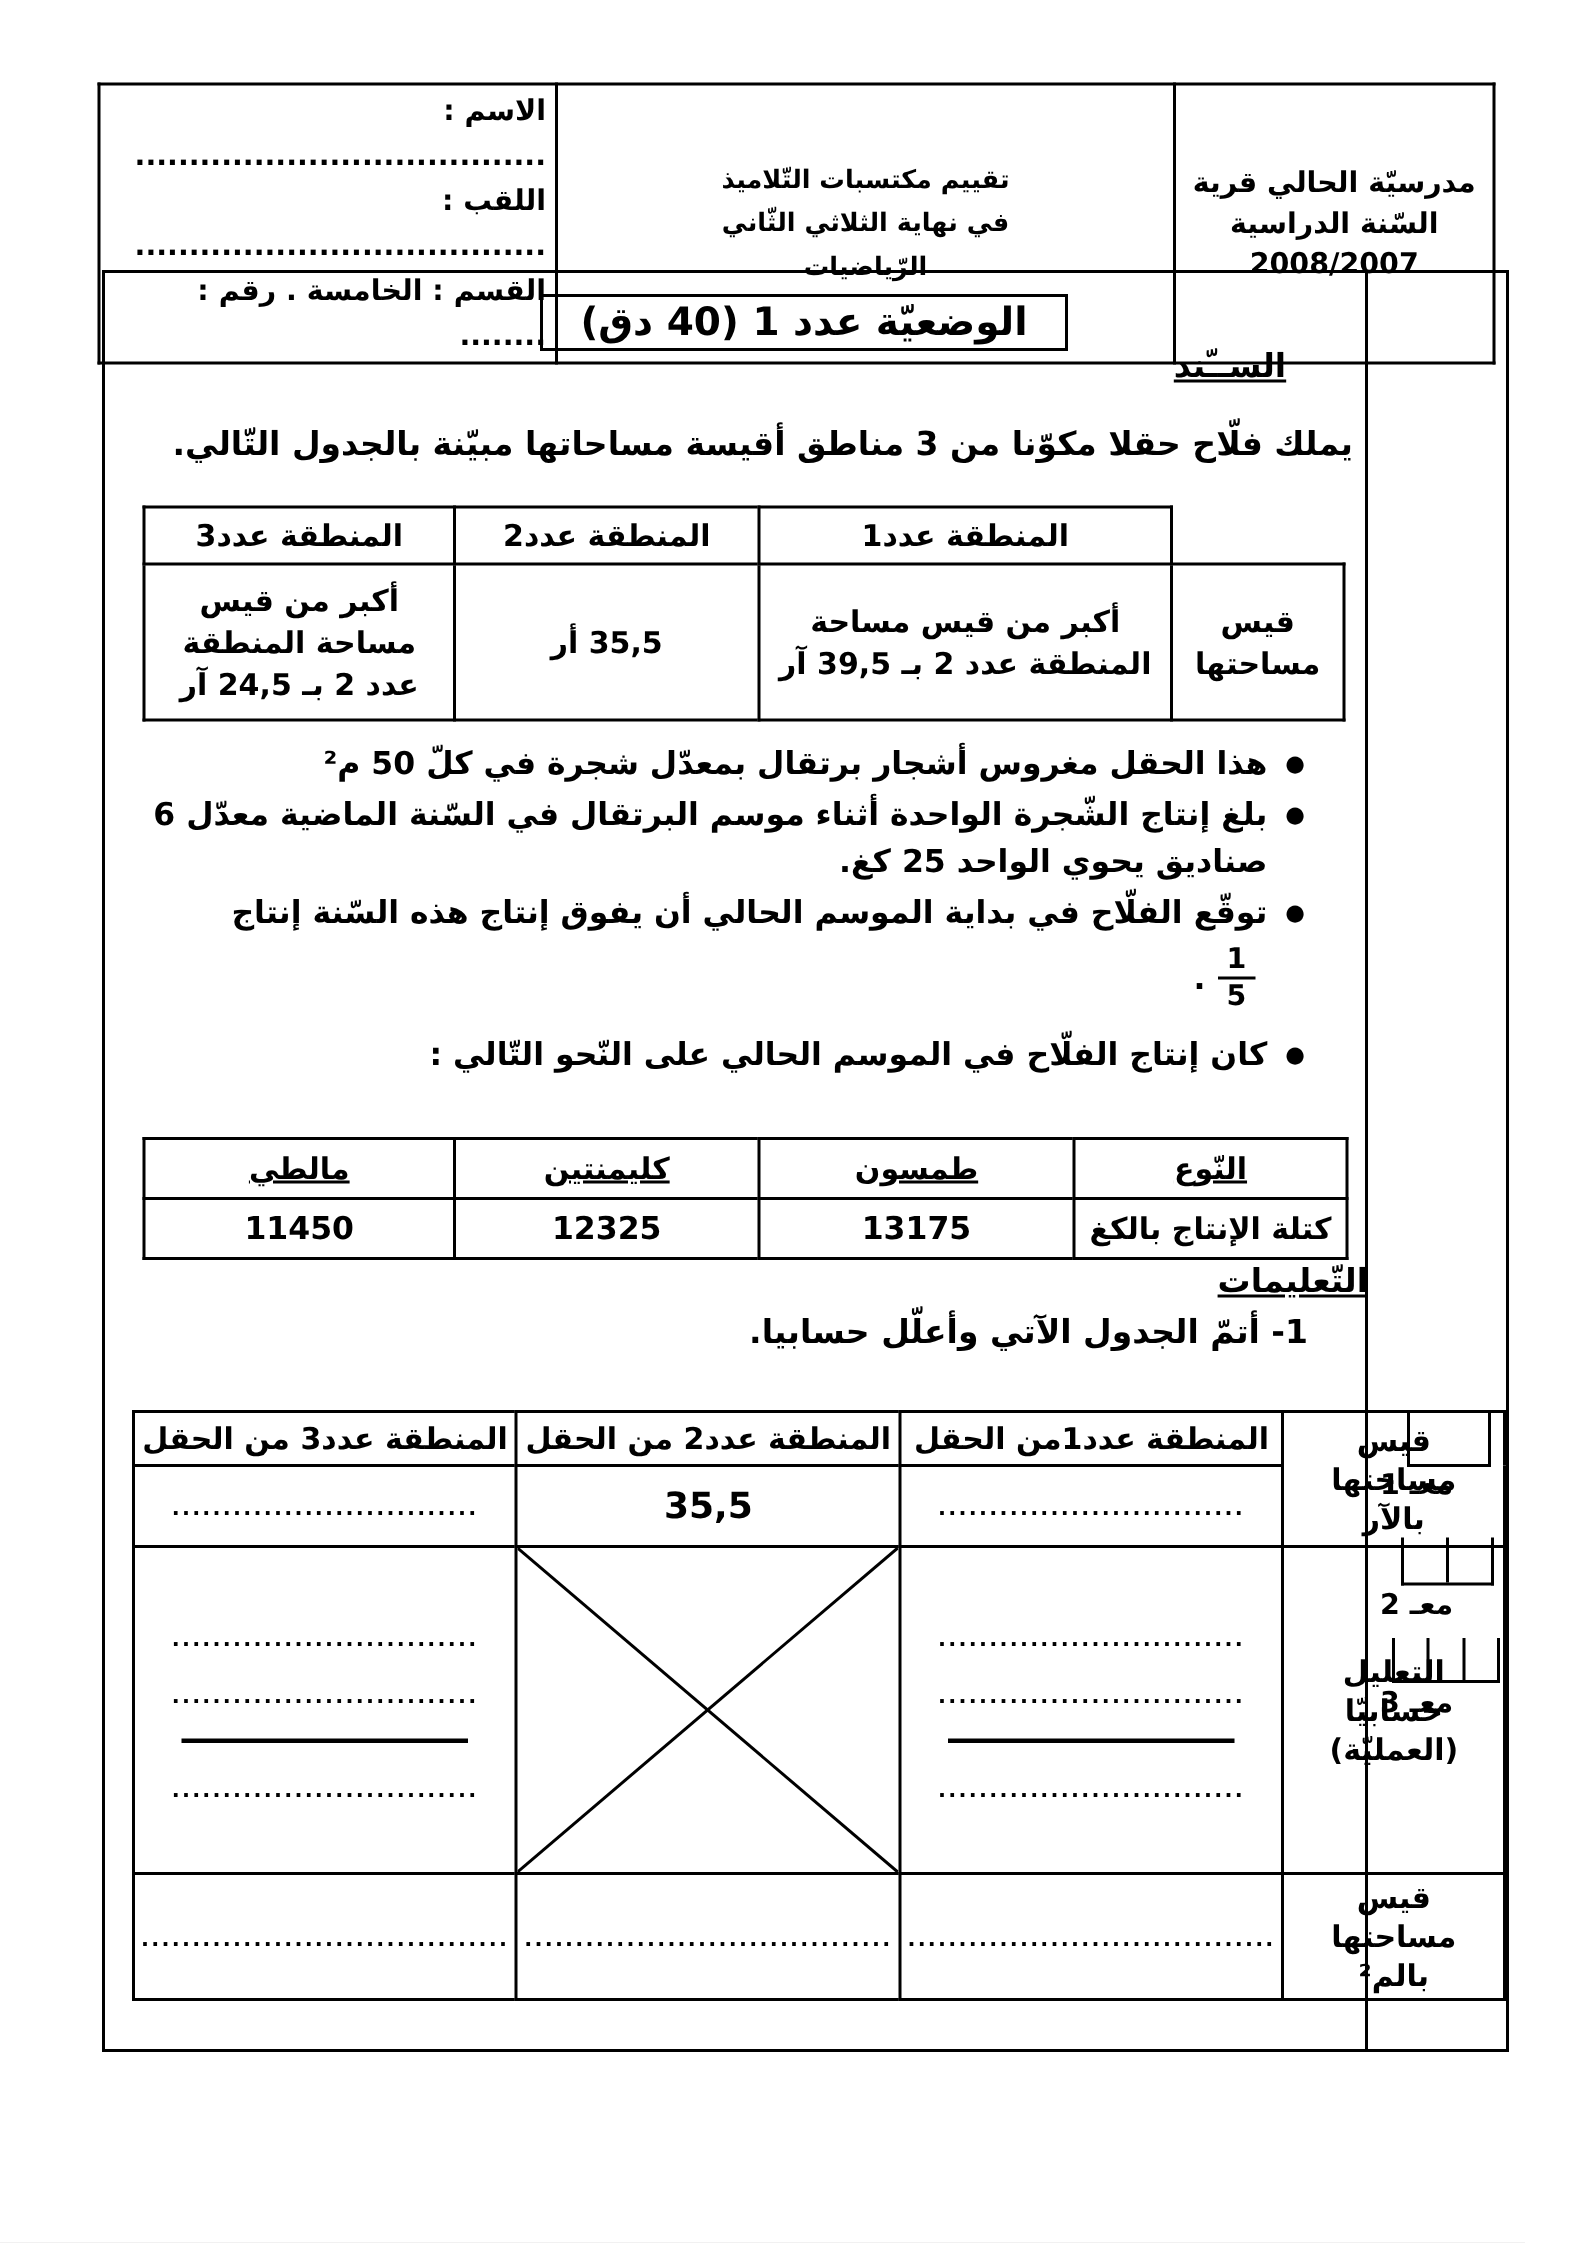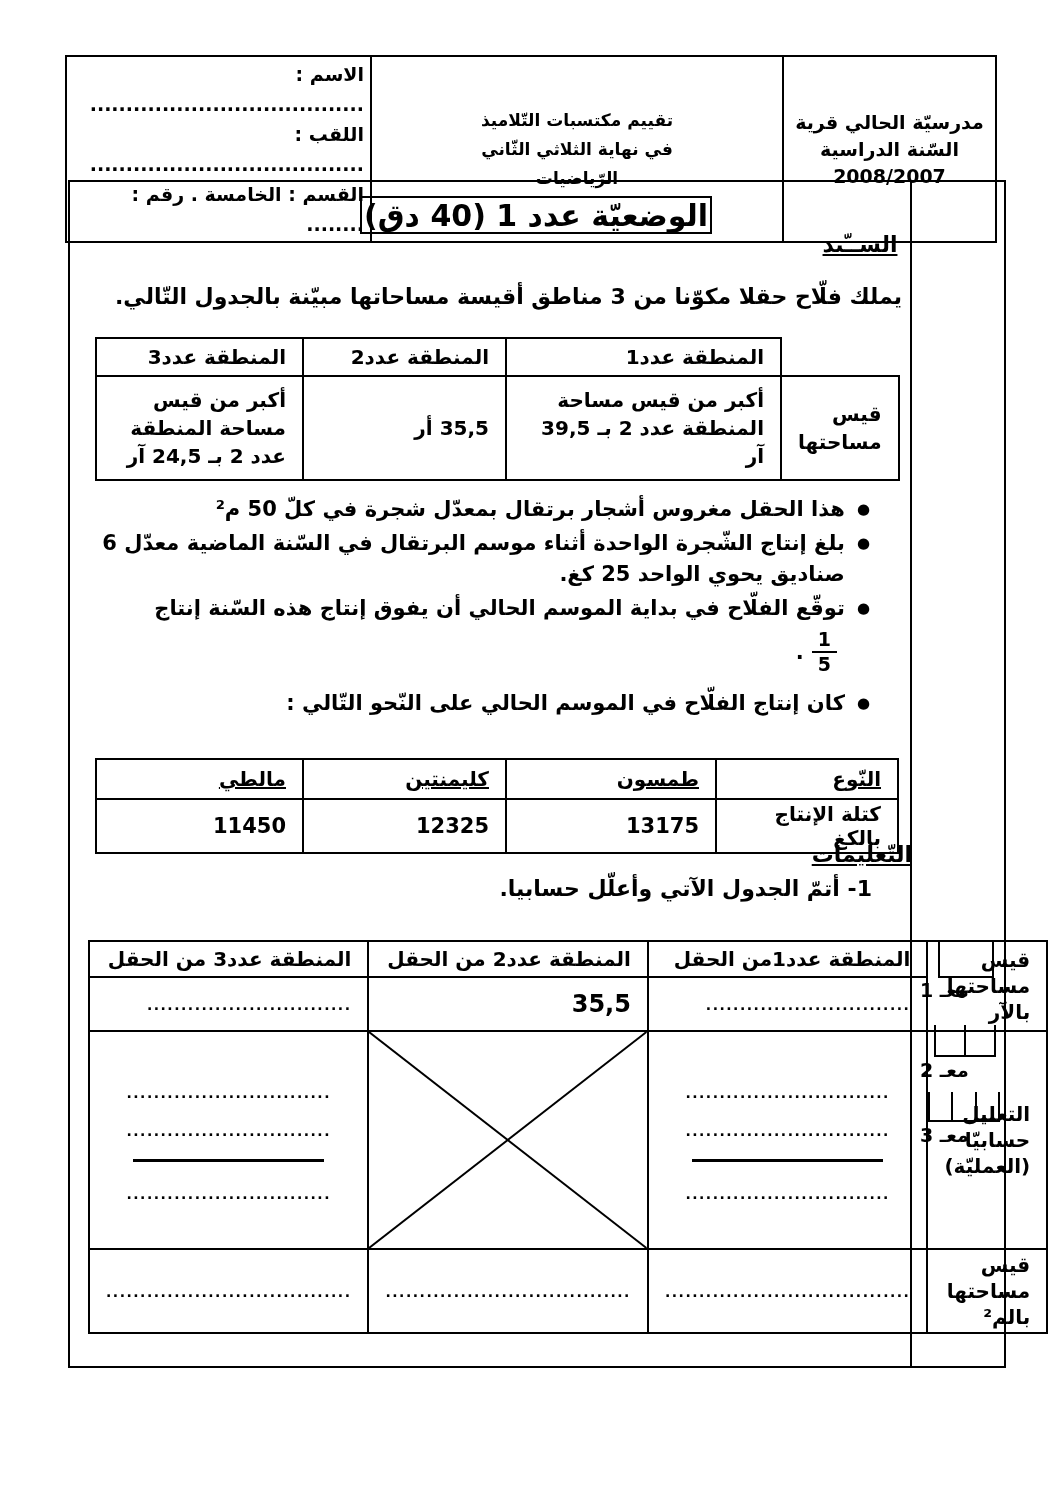--- a/index.html
+++ b/index.html
@@ -12,26 +12,26 @@
   .hdr-table{position:absolute;left:65px;top:55px;width:930px;height:110px;
     border-collapse:collapse;table-layout:fixed;direction:rtl;}
   .hdr-table td{border:2px solid #000;vertical-align:middle;padding:2px 6px;margin-top:20px;}
   .hdr-school{text-align:center;font-size:19px;line-height:27px;}
   .hdr-center{text-align:center;font-size:17px;line-height:29px;}
   .hdr-student{text-align:right;font-size:19px;line-height:30px;}
   
   .main-box{position:absolute;left:68px;top:180px;width:934px;height:1184px;border:2px solid #000;}
   .v-divider{position:absolute;left:840px;top:0;bottom:0;width:0;border-left:2px solid #000;}
   .title-box{position:absolute;left:290px;top:14px;width:348px;height:34px;border:2px solid #000;
-    display:flex;align-items:center;justify-content:center;font-size:30px;}
+    display:flex;align-items:center;justify-content:center;font-size:26px;}
   .section-head{position:absolute;font-size:22px;text-decoration:underline;text-align:center;}
   .intro{position:absolute;left:40px;top:102px;width:792px;font-size:22px;text-align:right;}
   
   table.doc{border-collapse:collapse;table-layout:fixed;direction:rtl;}
-  table.doc td,table.doc th{border:2px solid #000;padding:2px 16px;text-align:right;vertical-align:middle;font-weight:bold;}
+  table.doc td,table.doc th{border:2px solid #000;padding:2px 4px;text-align:center;vertical-align:middle;font-weight:bold;}
   table.doc th{font-size:20px;}
   td.ghost{border:none !important;background:transparent;}
   
   .t1-wrap{position:absolute;left:25px;top:155px;}
   .t1 td{font-size:20px;line-height:28px;}
   
   .bullets{position:absolute;left:28px;top:312px;width:772px;font-size:21px;line-height:31px;}
   .bullet{display:flex;direction:rtl;gap:12px;margin-bottom:3px;}
   .bullet .mark{flex:0 0 auto;font-size:15px;line-height:31px;}
   .b3line2{display:flex;align-items:center;direction:rtl;margin-top:4px;}
@@ -94,21 +94,21 @@
     </table>
 
   <div class="main-box">
 
     <div class="v-divider"></div>
 
     <div class="title-box">
       <span>الوضعيّة عدد 1  (40 دق)</span>
     </div>
 
-    <div class="section-head" style="left:740px;top:50px;width:100px;">الســّند</div>
+    <div class="section-head" style="left:700px;top:50px;width:100px;">الســّند</div>
 
     <div class="intro">يملك فلّاح حقلا مكوّنا من 3 مناطق أقيسة مساحاتها مبيّنة بالجدول التّالي.</div>
 
     <div class="t1-wrap">
       <table class="doc t1">
         <colgroup>
             <col style="width:115px">
             <col style="width:275px">
             <col style="width:203px">
             <col style="width:207px">

